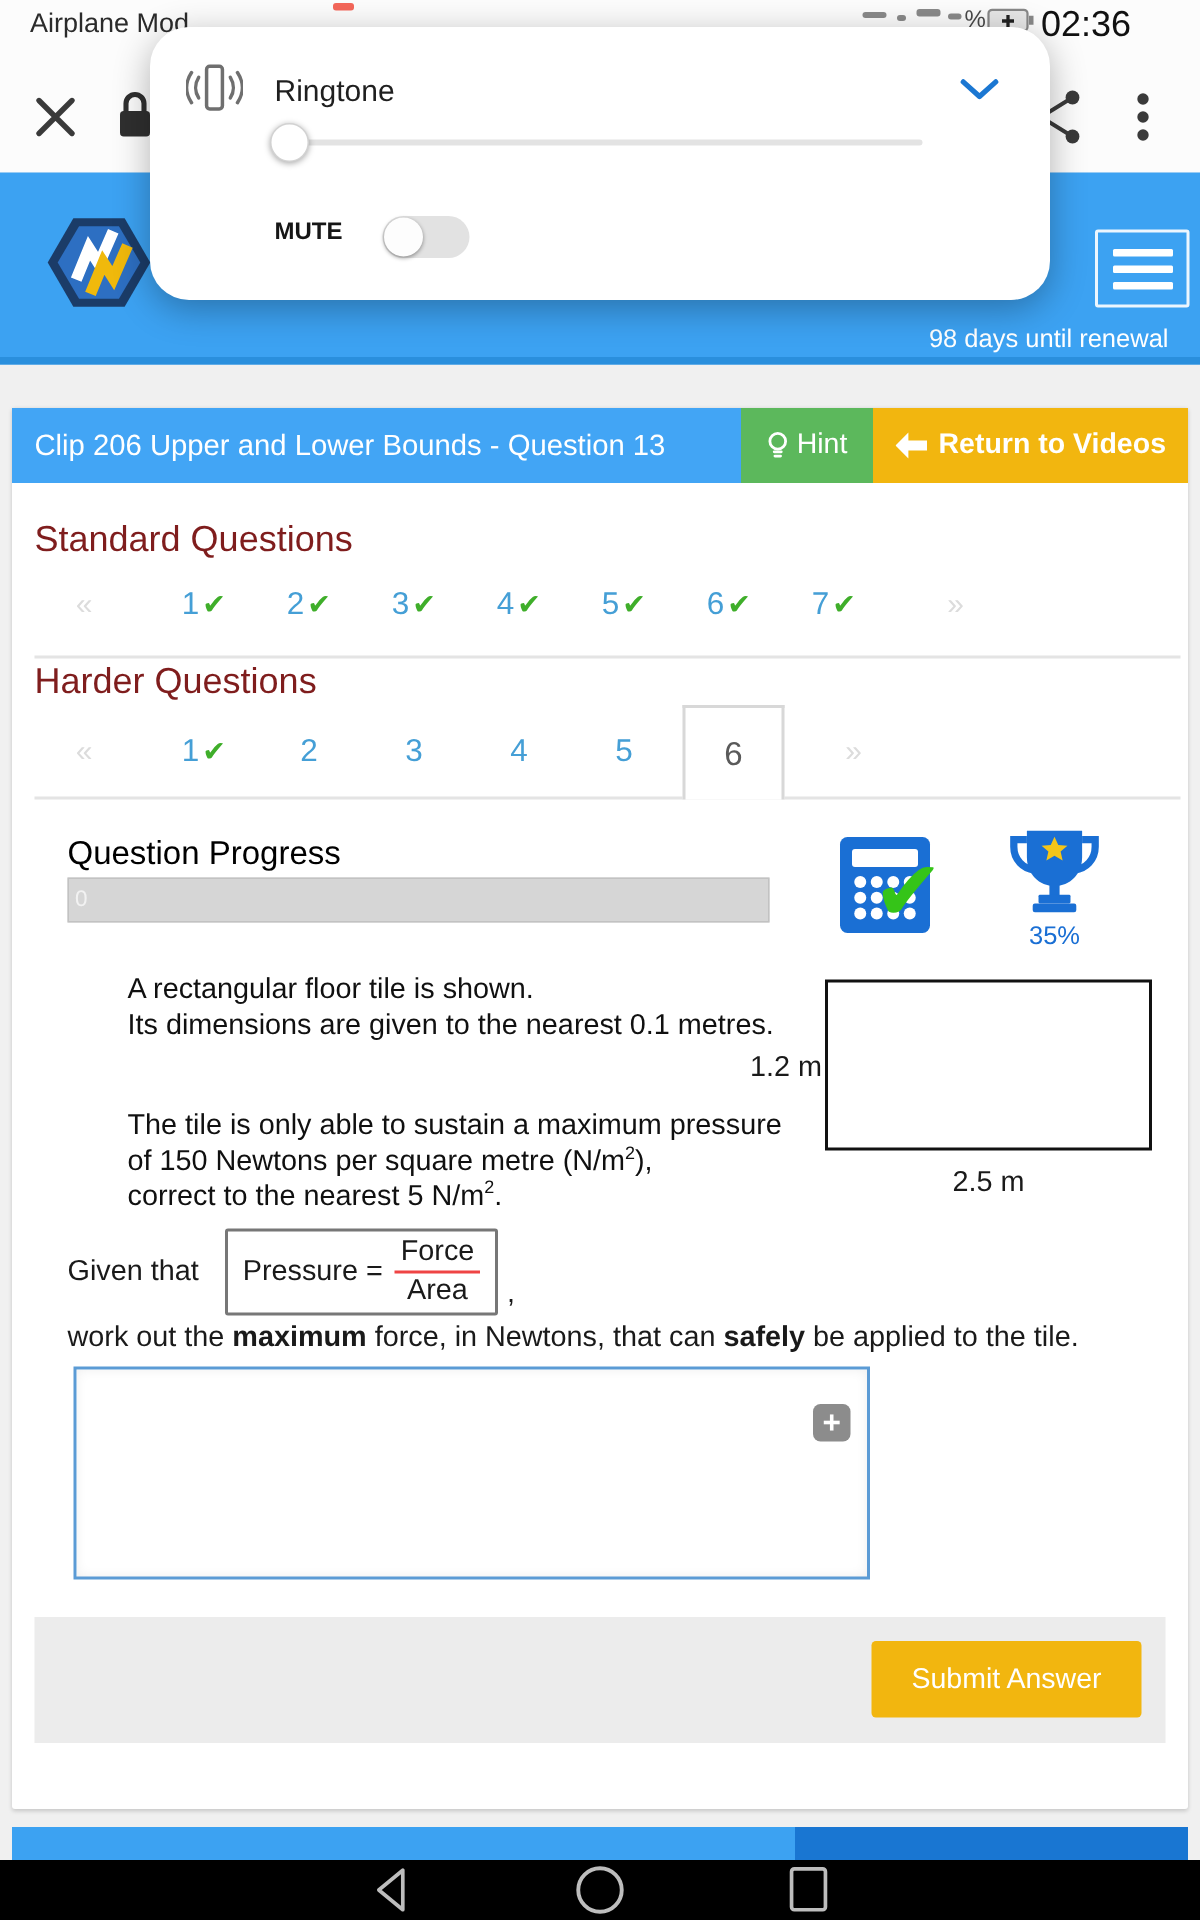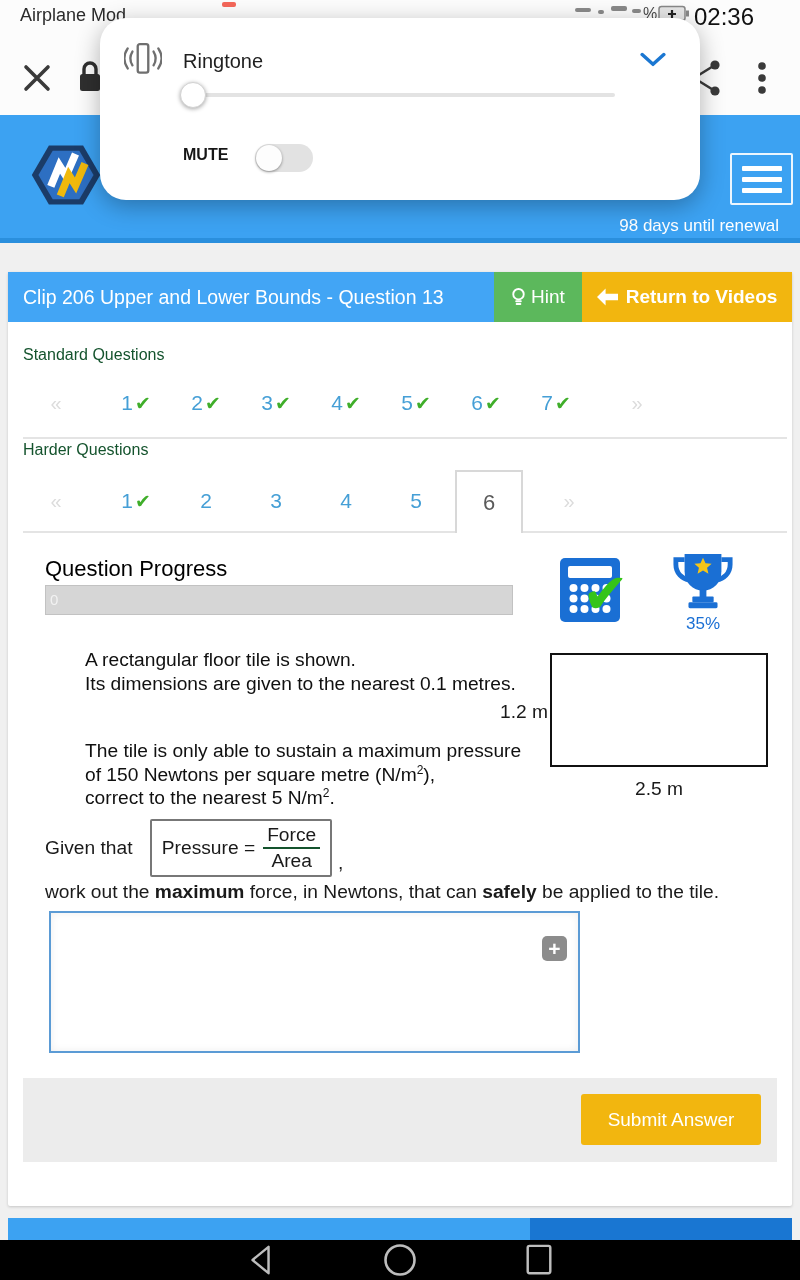--- a/index.html
+++ b/index.html
@@ -41,21 +41,21 @@
   .renewal{position:absolute;right:21px;top:101px;color:#fff;font-size:17px;}
 
   
   .card{position:absolute;left:8px;top:272px;width:784px;height:934px;background:#fff;
         box-shadow:0 1px 3px rgba(0,0,0,0.18);border-radius:2px;}
   .title-bar{position:absolute;left:0;top:0;width:784px;height:50px;display:flex;}
   .tb-blue{flex:1;background:#42a5f5;color:#fff;font-weight:400;font-size:19.5px;display:flex;align-items:center;padding-left:15px;}
   .tb-green{width:88px;background:#5cb85c;color:#fff;font-size:19px;display:flex;align-items:center;justify-content:center;gap:5px;cursor:pointer;}
   .tb-yellow{width:210px;background:#f2b60f;color:#fff;font-weight:700;font-size:19px;display:flex;align-items:center;justify-content:center;gap:8px;cursor:pointer;}
 
-  .section-heading{position:absolute;left:15px;font-size:16px;color:#14532d;}
+  .section-heading{position:absolute;left:15px;font-size:24px;color:#7f1d1d;}
   .pag-row{position:absolute;left:0;width:784px;display:flex;align-items:center;padding-left:30px;}
   .pag-arrow{width:36px;text-align:center;color:#dcdcdc;font-size:20px;cursor:pointer;}
   .pag-item{width:70px;display:flex;justify-content:center;align-items:baseline;gap:2px;cursor:pointer;}
   .first-item{margin-left:27px;}
   .pag-num{color:#459fd6;font-size:21px;}
   .pag-check{color:#3fae2a;font-size:19px;font-weight:700;}
   .pag-next{margin-left:28px;}
   .divider{position:absolute;left:15px;right:5px;border-top:2px solid #e4e4e4;}
   .tab6{width:68px;height:63px;margin-top:2px;margin-left:4px;border:2px solid #d8d8d8;border-bottom:none;
         background:#fff;display:flex;align-items:center;justify-content:center;align-self:flex-start;z-index:2;cursor:pointer;}
@@ -72,21 +72,21 @@
   .p2{position:absolute;left:37px;top:467px;}
   .sup{font-size:12px;vertical-align:super;line-height:0;}
   .tile-rect{position:absolute;left:542px;top:381px;width:218px;height:114px;border:2.5px solid #111;background:#fff;}
   .dim-h{position:absolute;right:244px;top:429px;font-size:19.2px;}
   .dim-w{position:absolute;left:542px;top:506px;width:218px;text-align:center;font-size:19.2px;}
 
   .given{position:absolute;left:37px;top:565px;font-size:19.2px;}
   .fbox{position:absolute;left:142px;top:547px;width:182px;height:58px;border:2px solid #777;border-radius:2px;
         display:flex;align-items:center;justify-content:center;gap:8px;font-size:19.2px;background:#fff;}
   .frac{text-align:center;line-height:1.15;}
-  .frac-num{border-bottom:2px solid #14532d;padding:0 4px 1px;}
+  .frac-num{border-bottom:2px solid #ef4444;padding:0 4px 1px;}
   .frac-den{padding-top:1px;}
   .fcomma{position:absolute;left:330px;top:580px;font-size:19.2px;}
   .task{position:absolute;left:37px;top:609px;width:740px;font-size:19.2px;}
   .task b{font-weight:700;}
 
   .answer-wrap{position:absolute;left:41px;top:639px;width:531px;height:142px;}
   .answer-box{width:100%;height:100%;border:2px solid #5b9bd5;background:#fff;resize:none;outline:none;
               box-shadow:inset 0 0 8px rgba(0,0,0,0.07);font-family:inherit;font-size:18px;padding:8px;}
   .plus-btn{position:absolute;right:13px;top:25px;width:25px;height:25px;background:#8c8c8c;border-radius:5px;
             color:#fff;font-size:21px;font-weight:700;display:flex;align-items:center;justify-content:center;cursor:pointer;line-height:1;}

